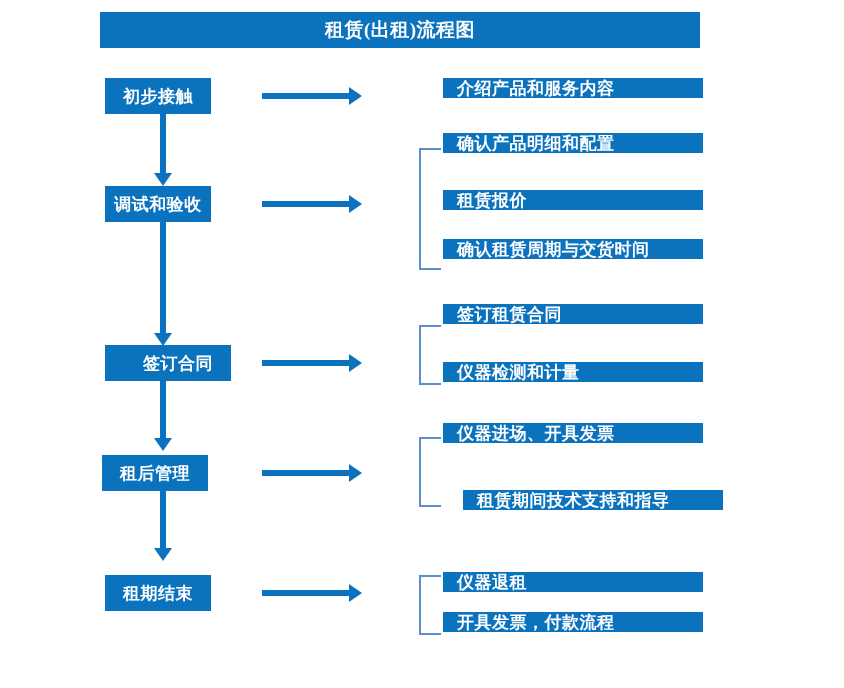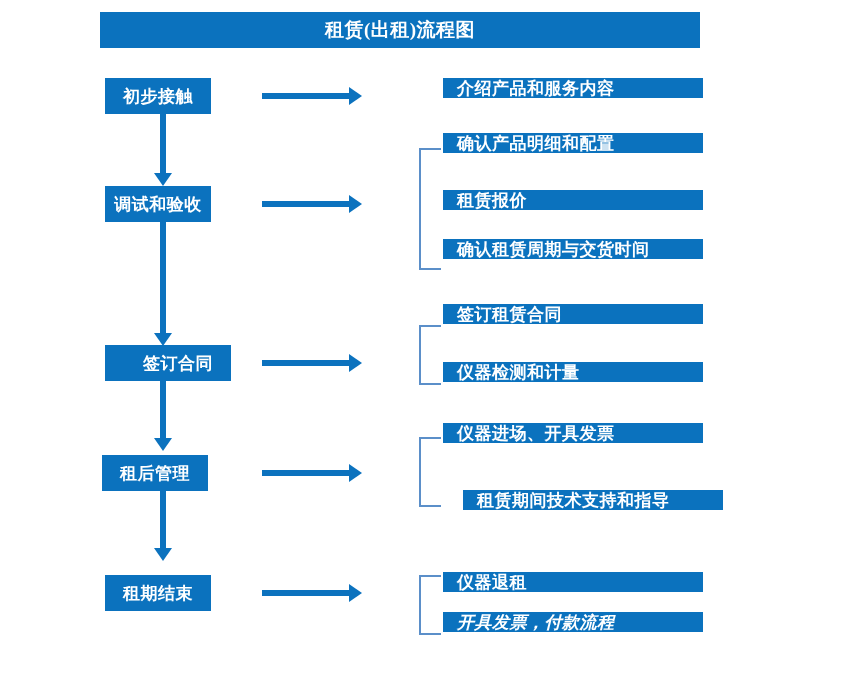--- a/index.html
+++ b/index.html
@@ -199,15 +199,15 @@
   <div class="stage-box" style="left:105px; top:575px;">租期结束</div>
 
   <div class="arrow-right" style="left:262px; top:583px; width:100px;">
     <div class="shaft" style="width:88px;"></div>
     <div class="head" style="left:87px;"></div>
   </div>
 
   <div class="bracket" style="top:575px; height:60px;"></div>
 
   <div class="detail-box" style="top:544px;margin-top:28px;">仪器退租</div>
-  <div class="detail-box" style="top:612px;font-style:italic;">开具发票，付款流程</div>
+  <div class="detail-box" style="top:612px;">开具发票，付款流程</div>
 
 </div>
 
 </body></html>

